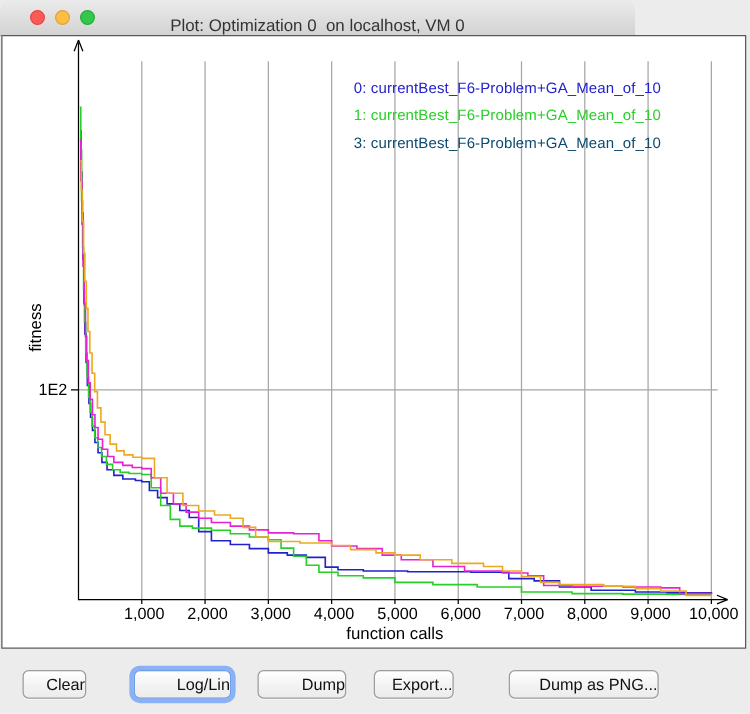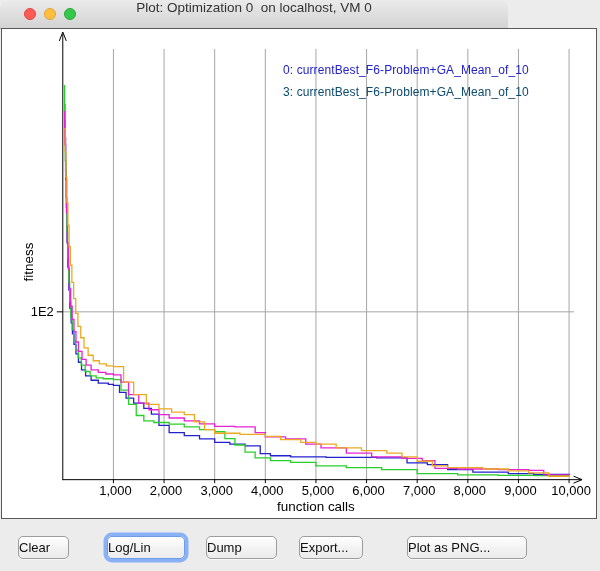--- a/index.html
+++ b/index.html
@@ -7,21 +7,21 @@
     width:600px;height:571px;position:relative;overflow:hidden;
     font-family:"Liberation Sans", sans-serif;
     background:#ececec;border-radius:8px 8px 5px 5px;
   }
   
   .titlebar{
     position:absolute;left:0;top:0;width:508px;height:28px;
     background:linear-gradient(#ebebeb,#d3d3d3);
     border-bottom:1px solid #ababab;
     border-radius:8px 8px 0 0;
-    display:flex;align-items:flex-start;justify-content:center;
+    display:flex;align-items:flex-end;justify-content:center;
   }
   .titlebar .title{
     font-size:13.5px;color:#343434;white-space:pre;
   }
   .lights{position:absolute;left:24px;top:8px;display:flex;gap:8px;}
   .light{width:12px;height:12px;border-radius:50%;box-sizing:border-box;}
   .light.red{background:#fc5b57;border:1px solid #e2443f;}
   .light.yellow{background:#fdbe41;border:1px solid #e0a334;}
   .light.green{background:#34c84a;border:1px solid #2aa83b;}
   
@@ -36,21 +36,21 @@
   }
   .legend .legend-item{
     font-size:12px;line-height:22px;white-space:pre;letter-spacing:0.1px;
   }
   
   .btn{
     position:absolute;top:536px;height:23px;box-sizing:border-box;
     background:linear-gradient(#ffffff,#f1f1f1 60%,#ececec);
     border:1px solid #9d9d9d;border-radius:5px;
     font-family:"Liberation Sans",sans-serif;font-size:13px;color:#101010;
-    text-align:left;padding:0;
+    text-align:right;padding:0;
     box-shadow:0 1px 0 rgba(255,255,255,.6);
   }
   .btn.focused{
     box-shadow:0 0 0 3.5px rgba(120,167,247,.85);
     border-color:#6f9ce6;
   }
   .btn-clear{left:18px;width:51px;}
   .btn-loglin{left:107px;width:78px;}
   .btn-dump{left:206px;width:71px;}
   .btn-export{left:299px;width:64px;}
@@ -111,22 +111,23 @@
       <text x="0" y="0" text-anchor="middle" font-size="13.5" font-family="Liberation Sans, sans-serif" fill="#000" transform="translate(32,262) rotate(-90)">fitness</text>
       <path d="M63.3,104.0H64.0V137.0H64.8V170.0H65.6V207.3H66.3V242.3H67.1V267.1H68.1V290.1H69.1V308.4H70.4V323.0H71.7V334.0H73.2V344.6H75.2V354.3H77.7V362.6H80.8V370.3H84.9V376.2H90.4V380.7H97.6V383.6H107.7V384.9H112.8V385.9H118.9V392.9H125.5V398.6H133.1V403.6H143.3V408.9H150.9V414.6H158.5V425.9H168.7V433.2H183.9V436.3H199.2V439.6H214.4V443.0H229.6V444.8H244.9V446.6H260.1V454.4H270.3V456.5H290.6V457.6H326.2V458.1H377.0V458.6H407.4V463.7H427.8V465.5H448.1V470.4H473.5V473.0H509.0V474.4H534.4V475.1H570.0V475.7" stroke="#2222cc" fill="none" stroke-width="1.3"></path>
       <path d="M63.0,85.0H63.8V119.5H64.5V160.3H65.3V197.6H66.1V231.8H66.8V257.9H67.8V282.4H68.9V301.8H70.1V318.1H71.4V330.1H72.9V341.2H75.0V350.5H77.5V358.3H80.5V365.6H84.4V371.9H89.4V376.2H95.5V378.3H102.6V379.2H112.8V380.0H120.4V390.7H128.0V404.9H135.7V416.1H143.3V421.5H153.4V423.1H168.7V424.8H183.9V427.6H199.2V430.2H214.4V432.4H224.6V439.2H234.7V445.7H244.9V452.9H255.0V458.6H270.3V461.4H290.6V463.1H316.0V466.7H346.5V468.5H382.0V470.4H417.6V474.4H458.2V475.7H498.9V476.1H534.4V476.4H570.0V476.4" stroke="#28cf28" fill="none" stroke-width="1.3"></path>
       <path d="M63.1,111.1H63.9V144.0H64.8V178.9H65.7V212.7H66.6V243.7H67.6V269.1H68.6V288.5H69.9V306.4H71.4V319.7H73.2V332.0H75.2V342.3H77.7V351.7H81.3V359.7H85.4V365.6H90.4V370.3H97.6V372.7H105.2V374.4H112.8V375.3H120.4V382.6H128.0V395.1H138.2V403.6H148.4V410.3H158.5V415.2H168.7V418.6H183.9V421.5H199.2V424.5H214.4V426.9H234.7V427.6H255.0V433.2H265.2V437.5H285.5V439.6H305.8V444.8H321.1V448.5H346.5V453.9H371.9V457.6H402.4V459.2H422.7V461.4H435.4V469.2H458.2V469.8H498.9V470.4H529.4V471.1H544.6V475.7H570.0V476.4" stroke="#e622d4" fill="none" stroke-width="1.3"></path>
       <path d="M63.4,128.0H64.3V151.7H65.1V176.6H66.1V202.3H67.1V224.9H68.3V246.6H69.6V265.2H71.1V282.4H72.9V298.7H75.0V313.5H77.2V326.5H80.0V338.0H83.3V348.1H87.4V355.6H92.5V361.1H98.6V364.3H105.7V366.2H112.8V367.1H123.0V382.6H133.1V395.1H145.8V404.9H158.5V409.4H171.2V412.6H183.9V415.2H194.1V422.5H204.2V430.2H214.4V433.9H239.8V435.1H265.2V437.1H280.4V440.4H300.8V443.0H316.0V444.8H336.3V448.5H361.7V451.4H387.1V453.9H402.4V457.6H417.6V462.0H432.8V466.7H448.1V468.5H483.6V469.8H509.0V471.7H529.4V473.7H549.7V477.1H570.0V477.8" stroke="#eca920" fill="none" stroke-width="1.3"></path>
     </svg>
 </div>
 
 <div class="legend" id="legend">
     <div class="legend-item" style="color: rgb(34, 34, 204);">0: currentBest_F6-Problem+GA_Mean_of_10</div>
+    <div class="legend-item" style="color: rgb(40, 207, 40);">1: currentBest_F6-Problem+GA_Mean_of_10</div>
     <div class="legend-item" style="color: #0c4a6e;">3: currentBest_F6-Problem+GA_Mean_of_10</div>
   </div>
 
 <div>
   <button class="btn btn-clear">Clear</button>
   <button class="btn btn-loglin focused">Log/Lin</button>
   <button class="btn btn-dump">Dump</button>
   <button class="btn btn-export">Export...</button>
-  <button class="btn btn-savepng">Plot as PNG...</button>
+  <button class="btn btn-savepng">Dump as PNG...</button>
 </div>
 
 </body></html>

